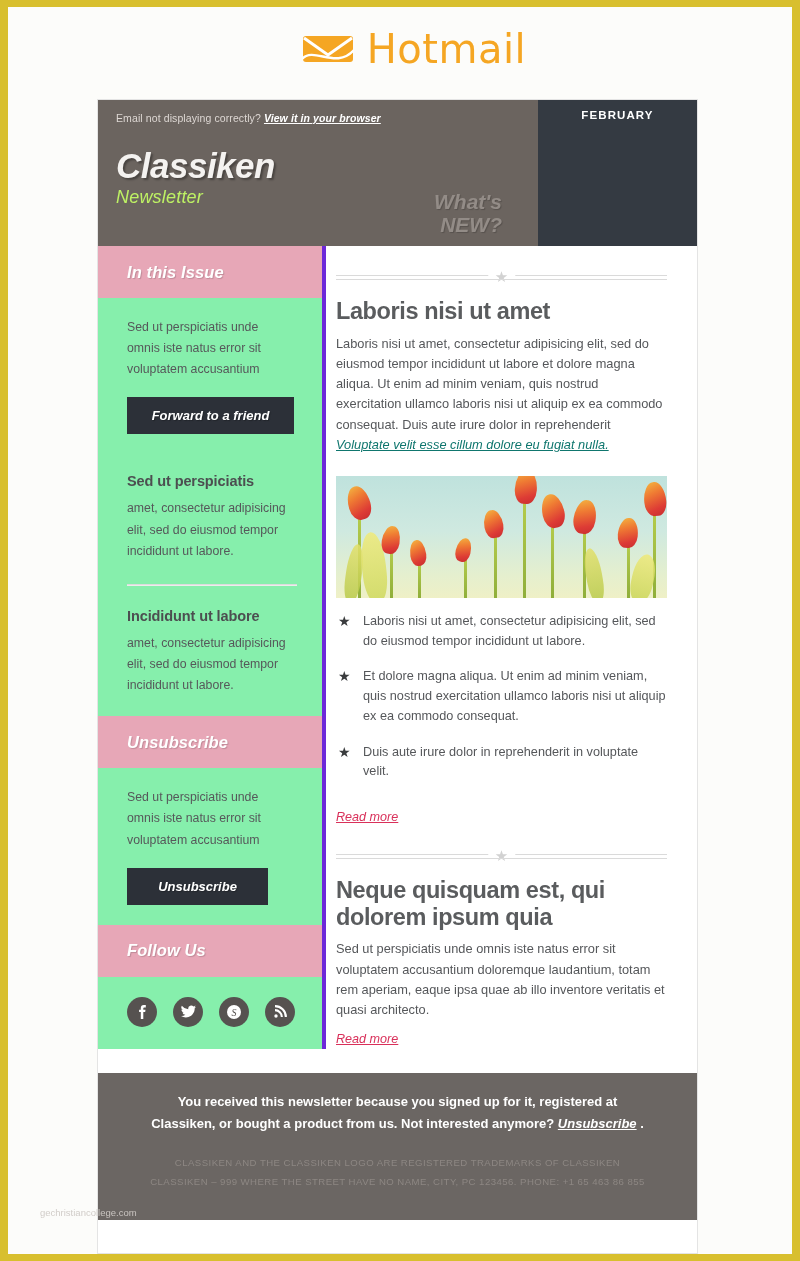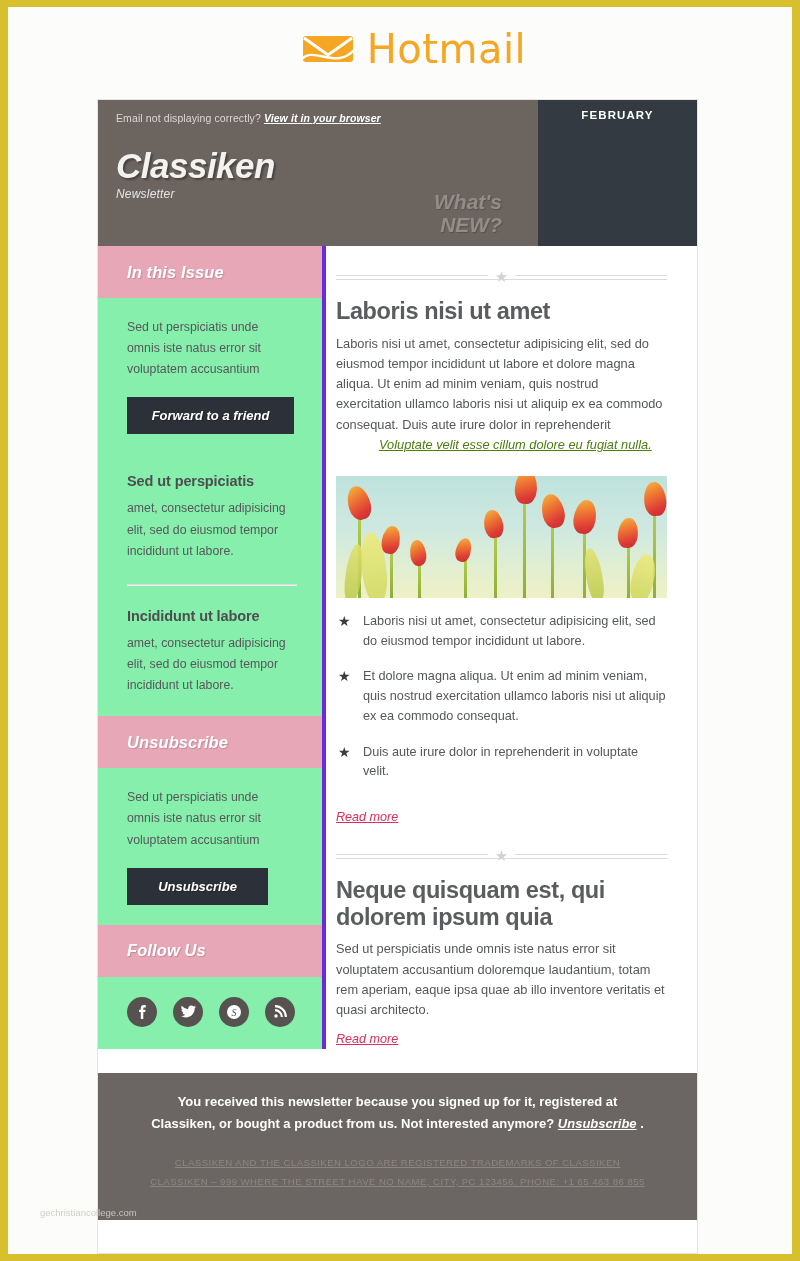--- a/index.html
+++ b/index.html
@@ -87,23 +87,23 @@
   .logo-title {
     margin-top: 22px;
     font-size: 35px;
     font-style: italic;
     font-weight: bold;
     color: #f4f2f0;
     letter-spacing: -0.5px;
     text-shadow: 2px 2px 2px rgba(0,0,0,0.32);
   }
   .logo-sub {
-    font-size: 12px;
-    font-style: italic;
-    color: #e5e5e5;
+    font-size: 18px;
+    font-style: italic;
+    color: #bef264;
     margin-top: 1px;
     letter-spacing: 0.2px;
   }
   .whats-new {
     position: absolute;
     right: 36px;
     bottom: 9px;
     text-align: right;
     font-size: 21px;
     font-style: italic;
@@ -254,24 +254,23 @@
     line-height: 1.14;
     margin-bottom: 9px;
     letter-spacing: -0.4px;
   }
   .art-body {
     font-size: 12.8px;
     line-height: 1.58;
     color: #55575a;
   }
   .lnk {
-    color: #4d7c0f;
+    color: #0f766e;
     font-style: italic;
     text-decoration: underline;
-    margin-left: 43px;
   }
   .read-more {
     display: inline-block;
     margin-top: 12px;
     font-size: 12.6px;
     font-style: italic;
     color: #d9305a;
     text-decoration: underline;
   }
 
@@ -341,21 +340,20 @@
     font-style: italic;
     font-weight: bold;
     text-decoration: underline;
   }
   .foot-small {
     margin-top: 20px;
     font-size: 9.6px;
     color: #8d8783;
     letter-spacing: 0.45px;
     line-height: 1.95;
-    text-decoration: underline;
   }
   .watermark {
     position: absolute;
     left: 40px;
     bottom: 43px;
     font-size: 9.5px;
     color: #cfcac6;
     opacity: .95;
     white-space: nowrap;
   }

